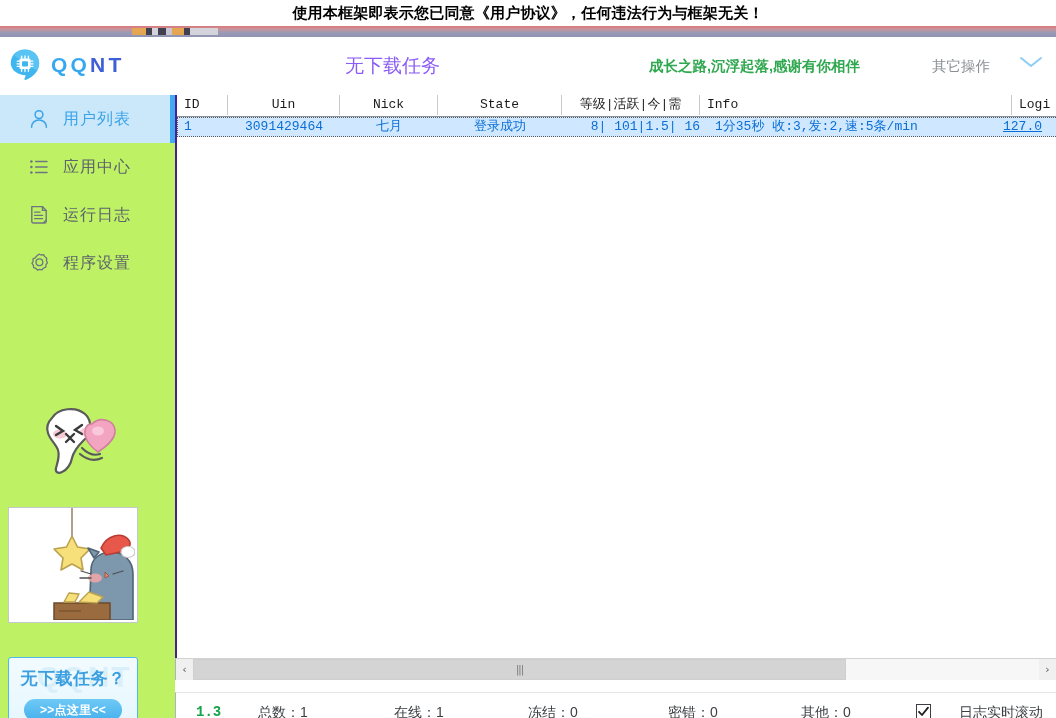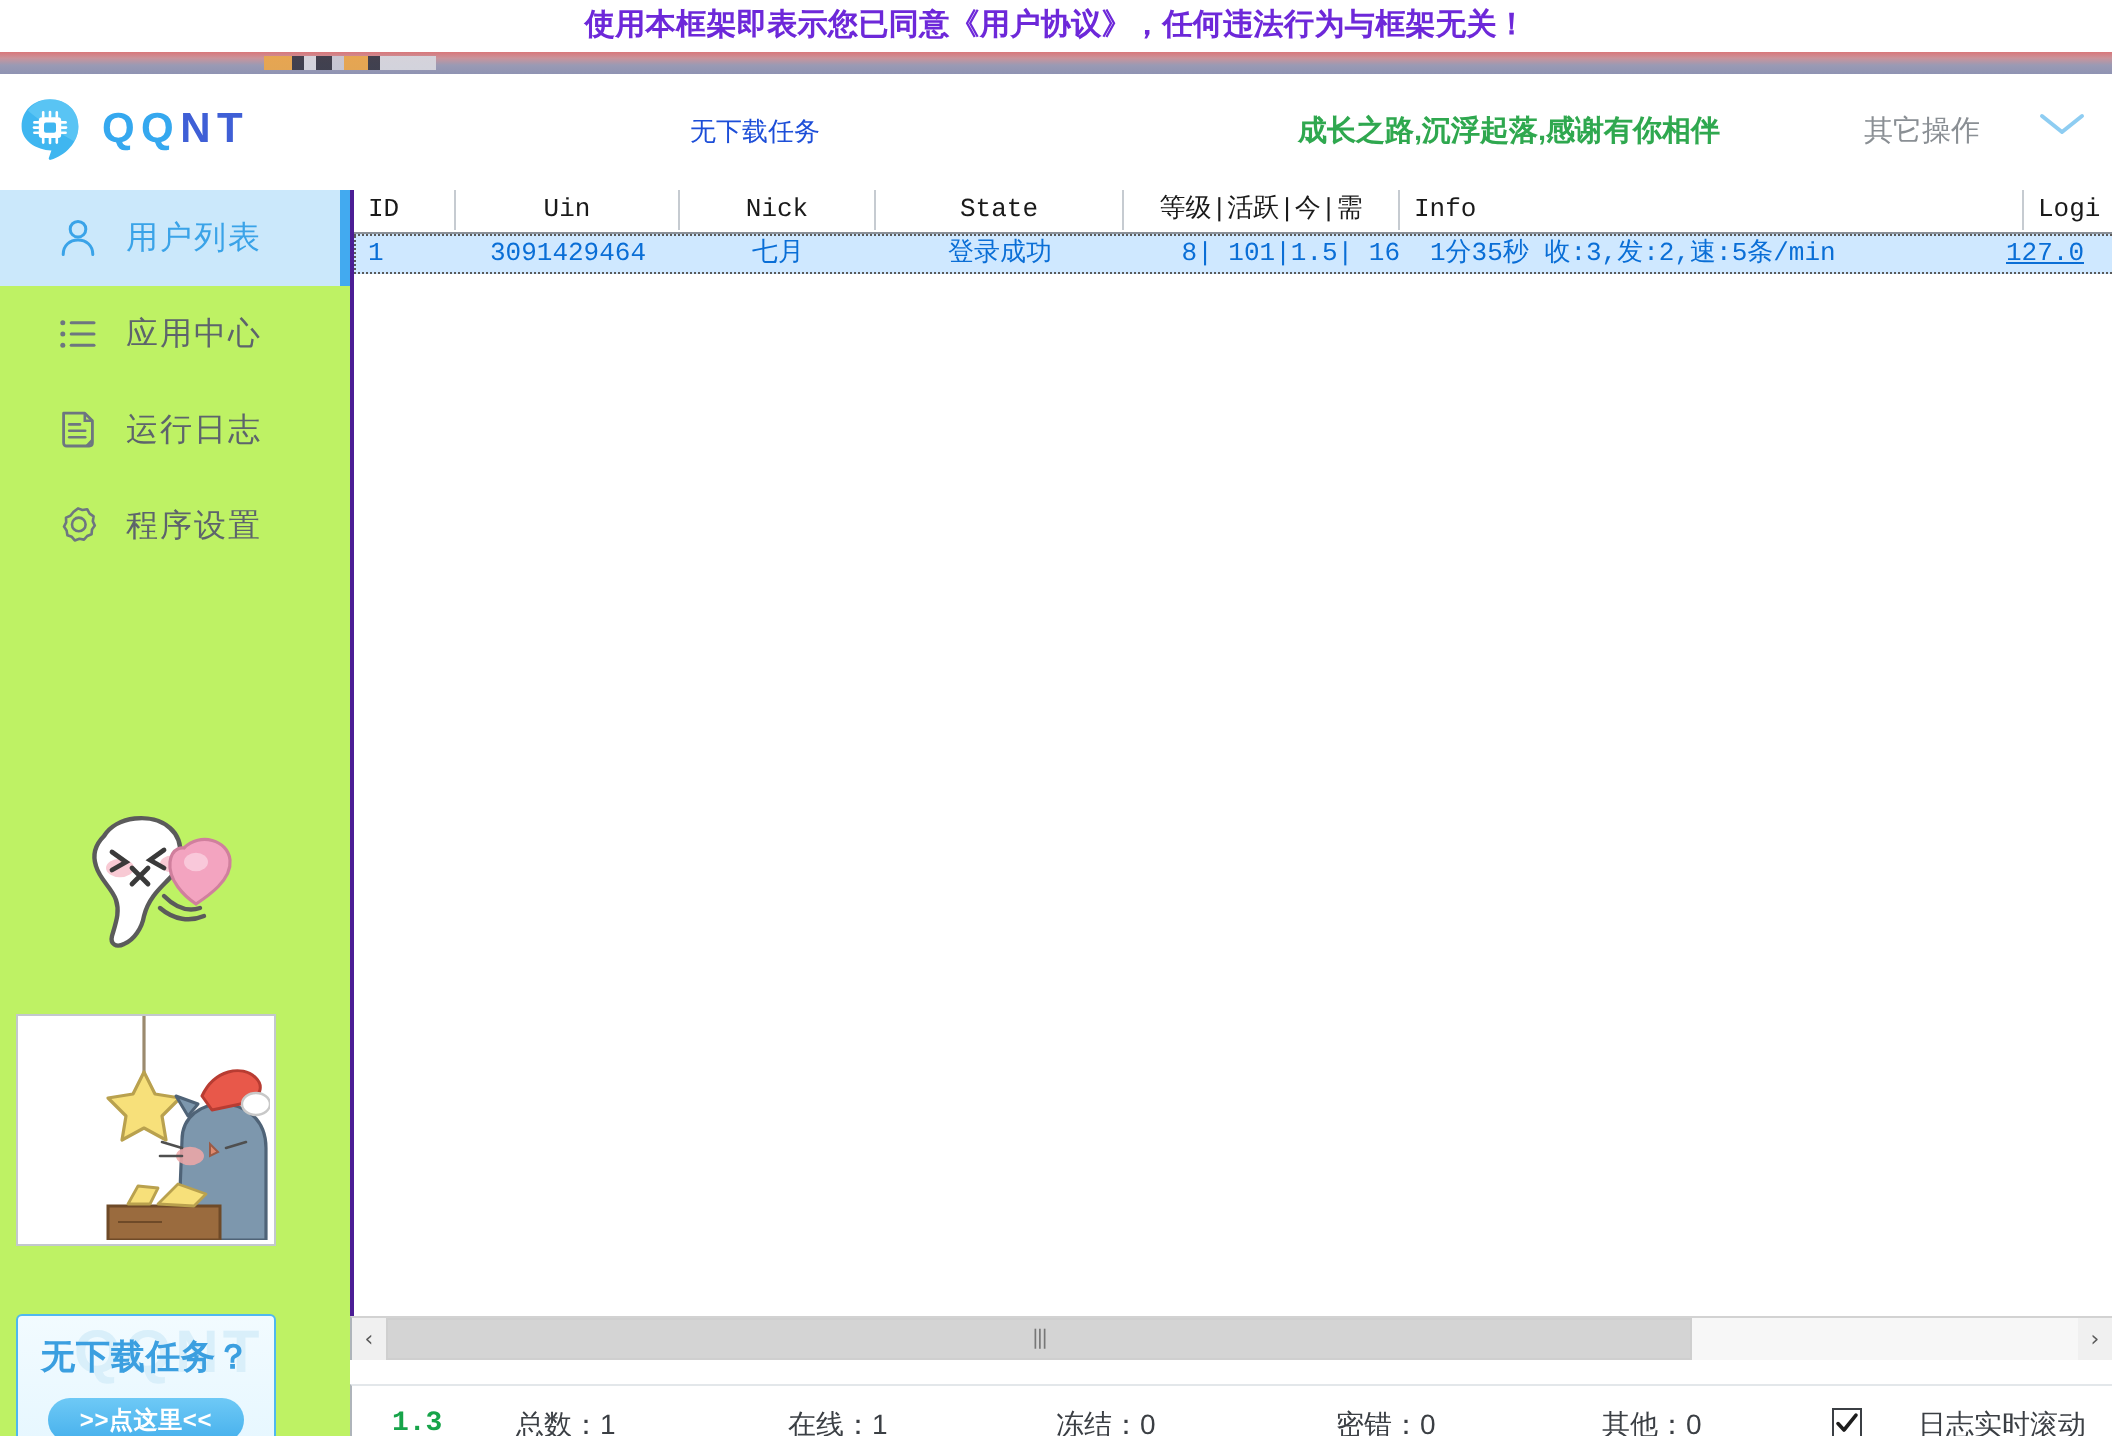--- a/index.html
+++ b/index.html
@@ -10,21 +10,21 @@
   }
   #app{position:relative;width:1056px;height:718px;background:#fff;}
 
   
   .warn-band{
     position:absolute;left:0;top:0;width:1056px;height:26px;
     background:#ffffff;
     display:flex;align-items:center;justify-content:center;
   }
   .warn-text{
-    color:#6d28d9;font-size:15px;font-weight:700;letter-spacing:.2px;
+    color:#000000;font-size:15px;font-weight:700;letter-spacing:.2px;
     white-space:nowrap;line-height:26px;
   }
   
   .titlebar-sliver{
     position:absolute;left:0;top:26px;width:1056px;height:11px;
     background:linear-gradient(180deg,#d9777a 0%,#c9949c 28%,#9a9ab4 60%,#8f93b3 100%);
   }
   .titlebar-sliver .glyphs{
     position:absolute;left:132px;top:2px;width:86px;height:7px;
     background:
@@ -50,21 +50,21 @@
   .brand-text{
     font-size:21px;font-weight:700;letter-spacing:3.2px;line-height:34px;
   }
   .brand-text .q1{color:#35a8ef;}
   .brand-text .q2{color:#35a8ef;}
   .brand-text .n{color:#3f5fd6;}
   .brand-text .t{color:#3f5fd6;}
 
   .hdr-task{
     position:absolute;left:345px;top:0;height:58px;line-height:58px;
-    font-size:13px;color:#1d4ed8;white-space:nowrap;
+    font-size:19px;color:#8b5cf6;white-space:nowrap;
   }
   .hdr-slogan{
     position:absolute;left:649px;top:0;height:58px;line-height:58px;
     font-size:14.5px;color:#2fa84f;font-weight:700;white-space:nowrap;
   }
   .hdr-more{
     position:absolute;left:932px;top:0;height:58px;line-height:58px;
     font-size:14.5px;color:#8a8f94;white-space:nowrap;cursor:default;
   }
   .hdr-chevron{

